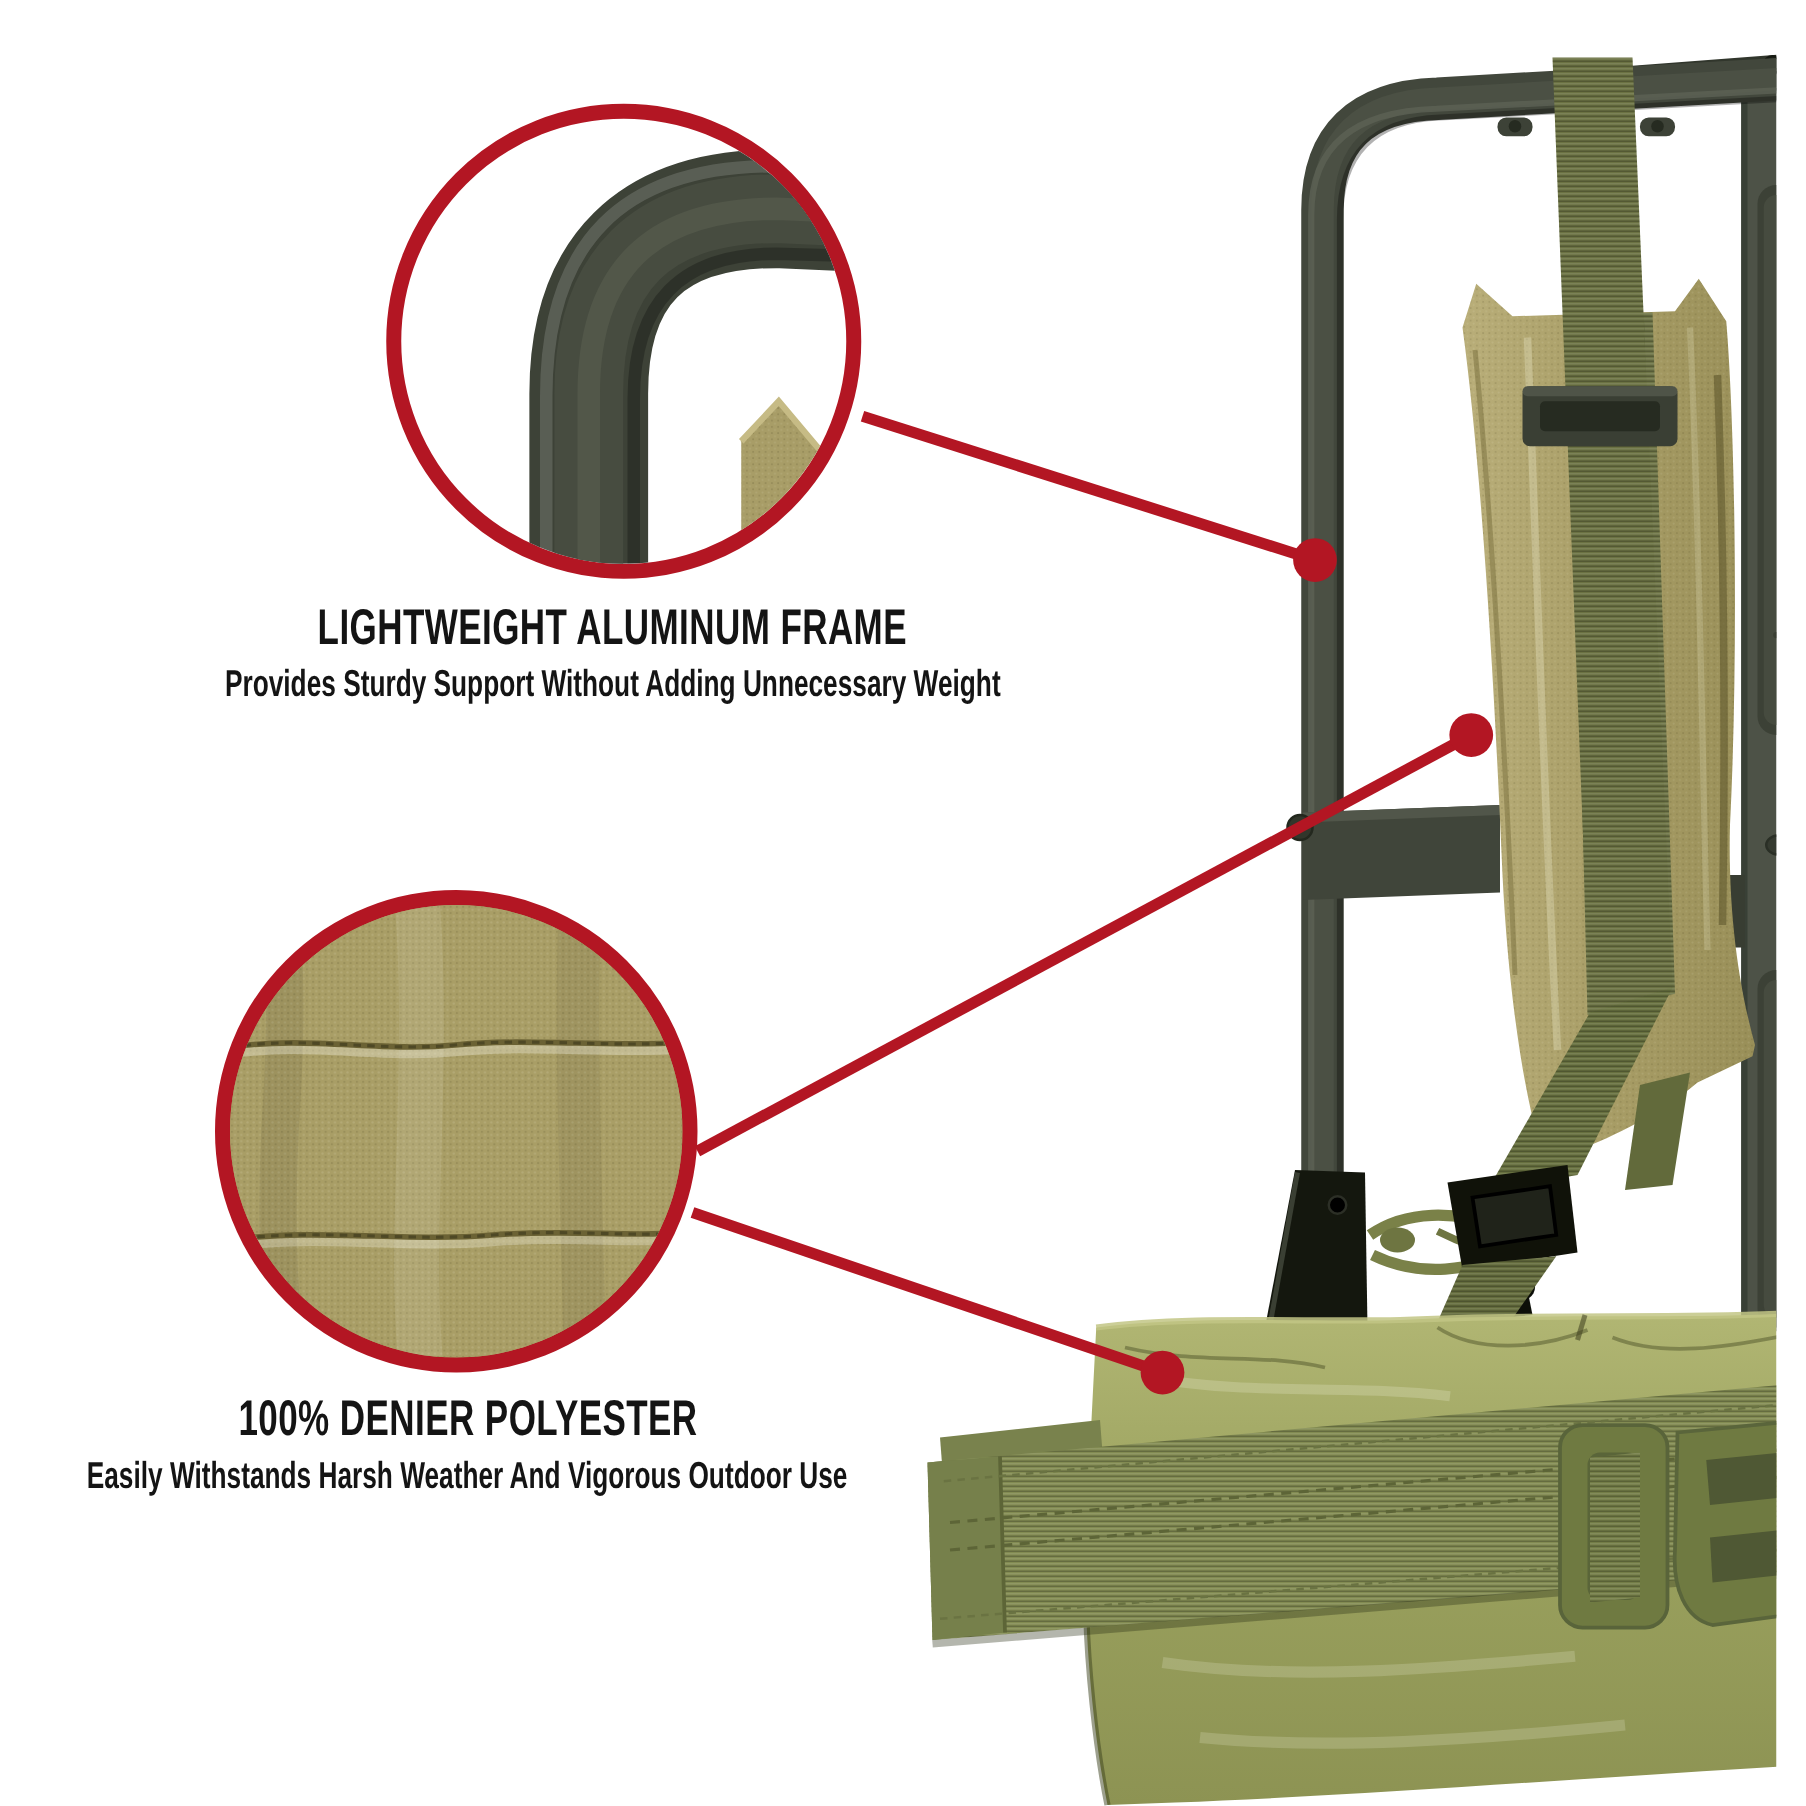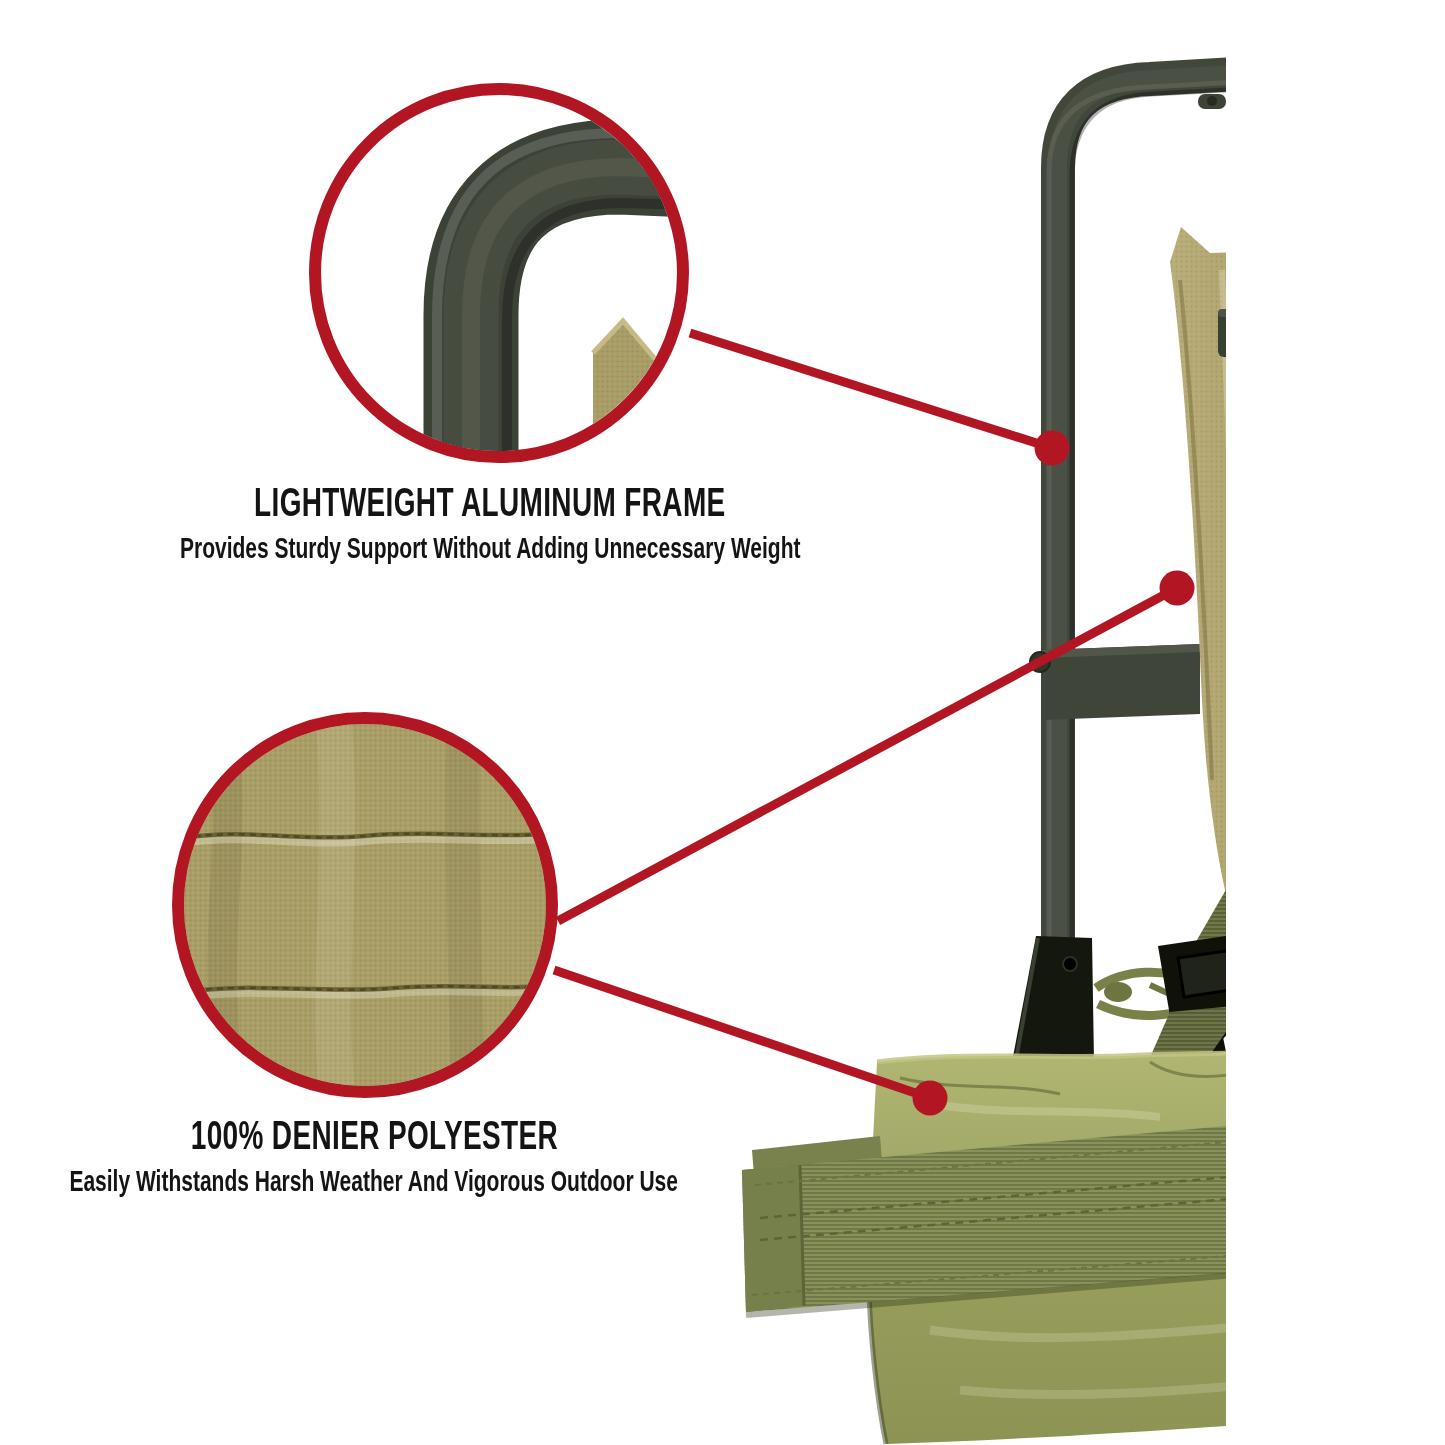--- a/index.html
+++ b/index.html
@@ -1,16 +1,16 @@
 <!DOCTYPE html>
 <html><head>
 <meta charset="utf-8">
 <style>
   html,body{margin:0;padding:0;background:#fff;}
-  .canvas{position:relative;width:1226px;height:1445px;background:#ffffff;overflow:hidden;
+  .canvas{position:relative;width:1421px;height:1445px;background:#ffffff;overflow:hidden;
           font-family:"Liberation Sans",sans-serif;}
   .layer{position:absolute;left:0;top:0;}
   .callout-text{position:absolute;width:1000px;text-align:center;color:#141414;}
   .callout-title{font-size:40px;font-weight:700;line-height:40px;letter-spacing:.5px;}
   .callout-sub{font-size:30px;font-weight:700;line-height:34px;margin-top:9px;}
   .squeeze{display:inline-block;transform:scaleX(0.70);white-space:nowrap;}
   .mag{position:absolute;border:12px solid #b31623;border-radius:50%;overflow:hidden;
        box-sizing:border-box;background:#fff;}
   .mag svg{display:block;}
 </style>

